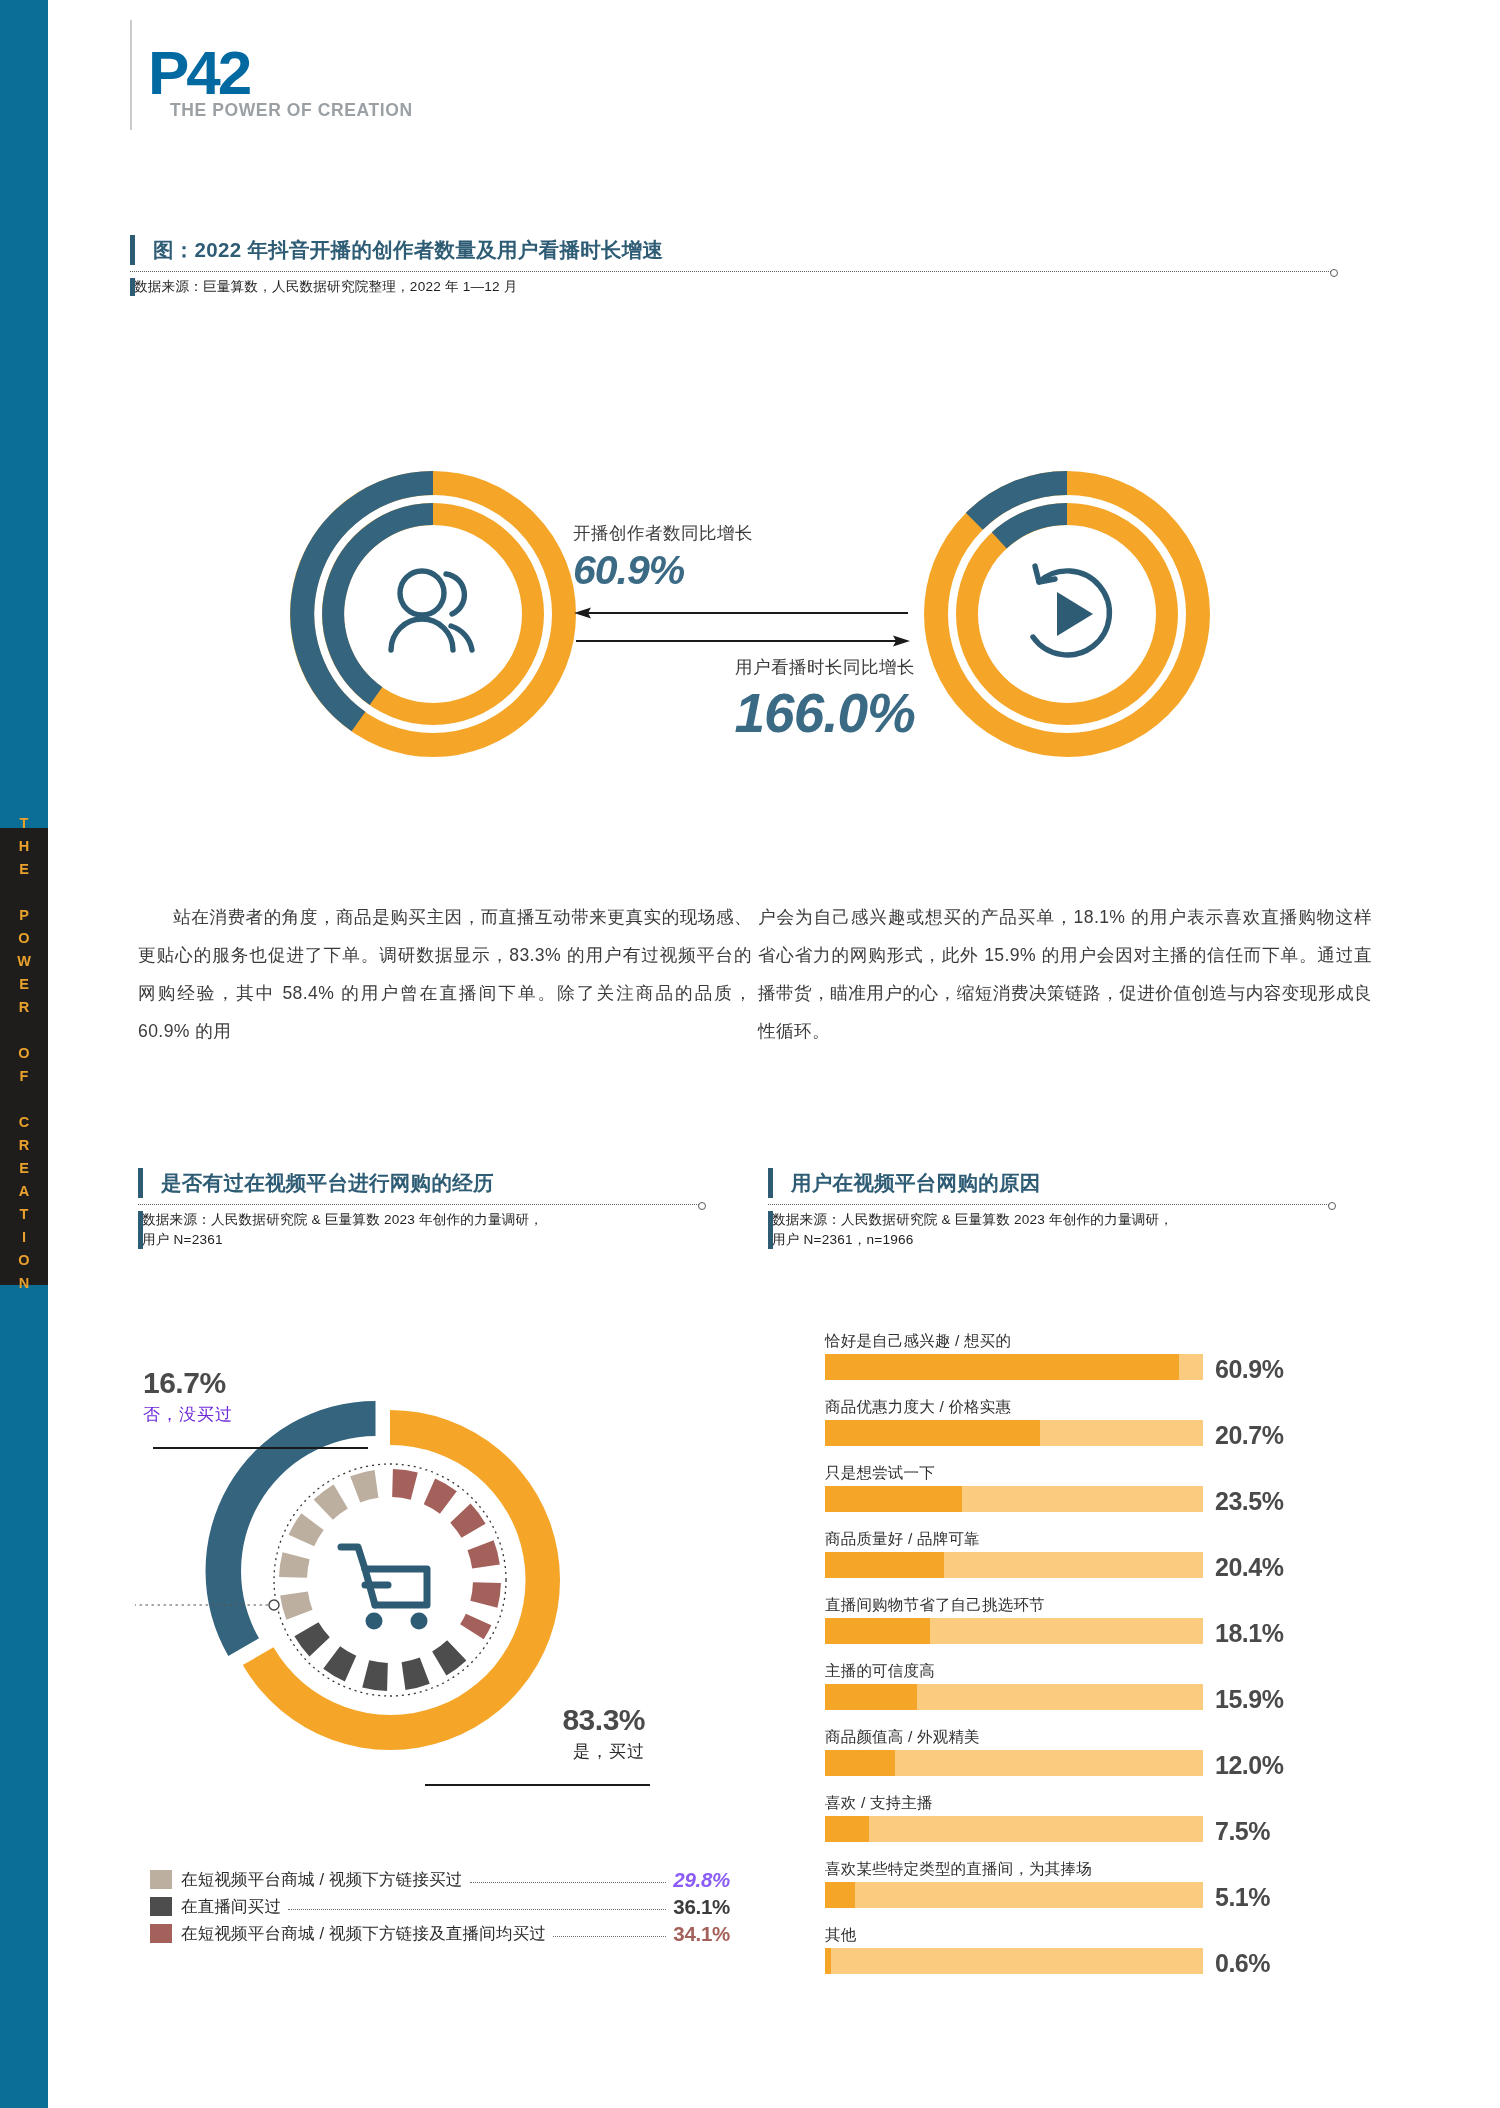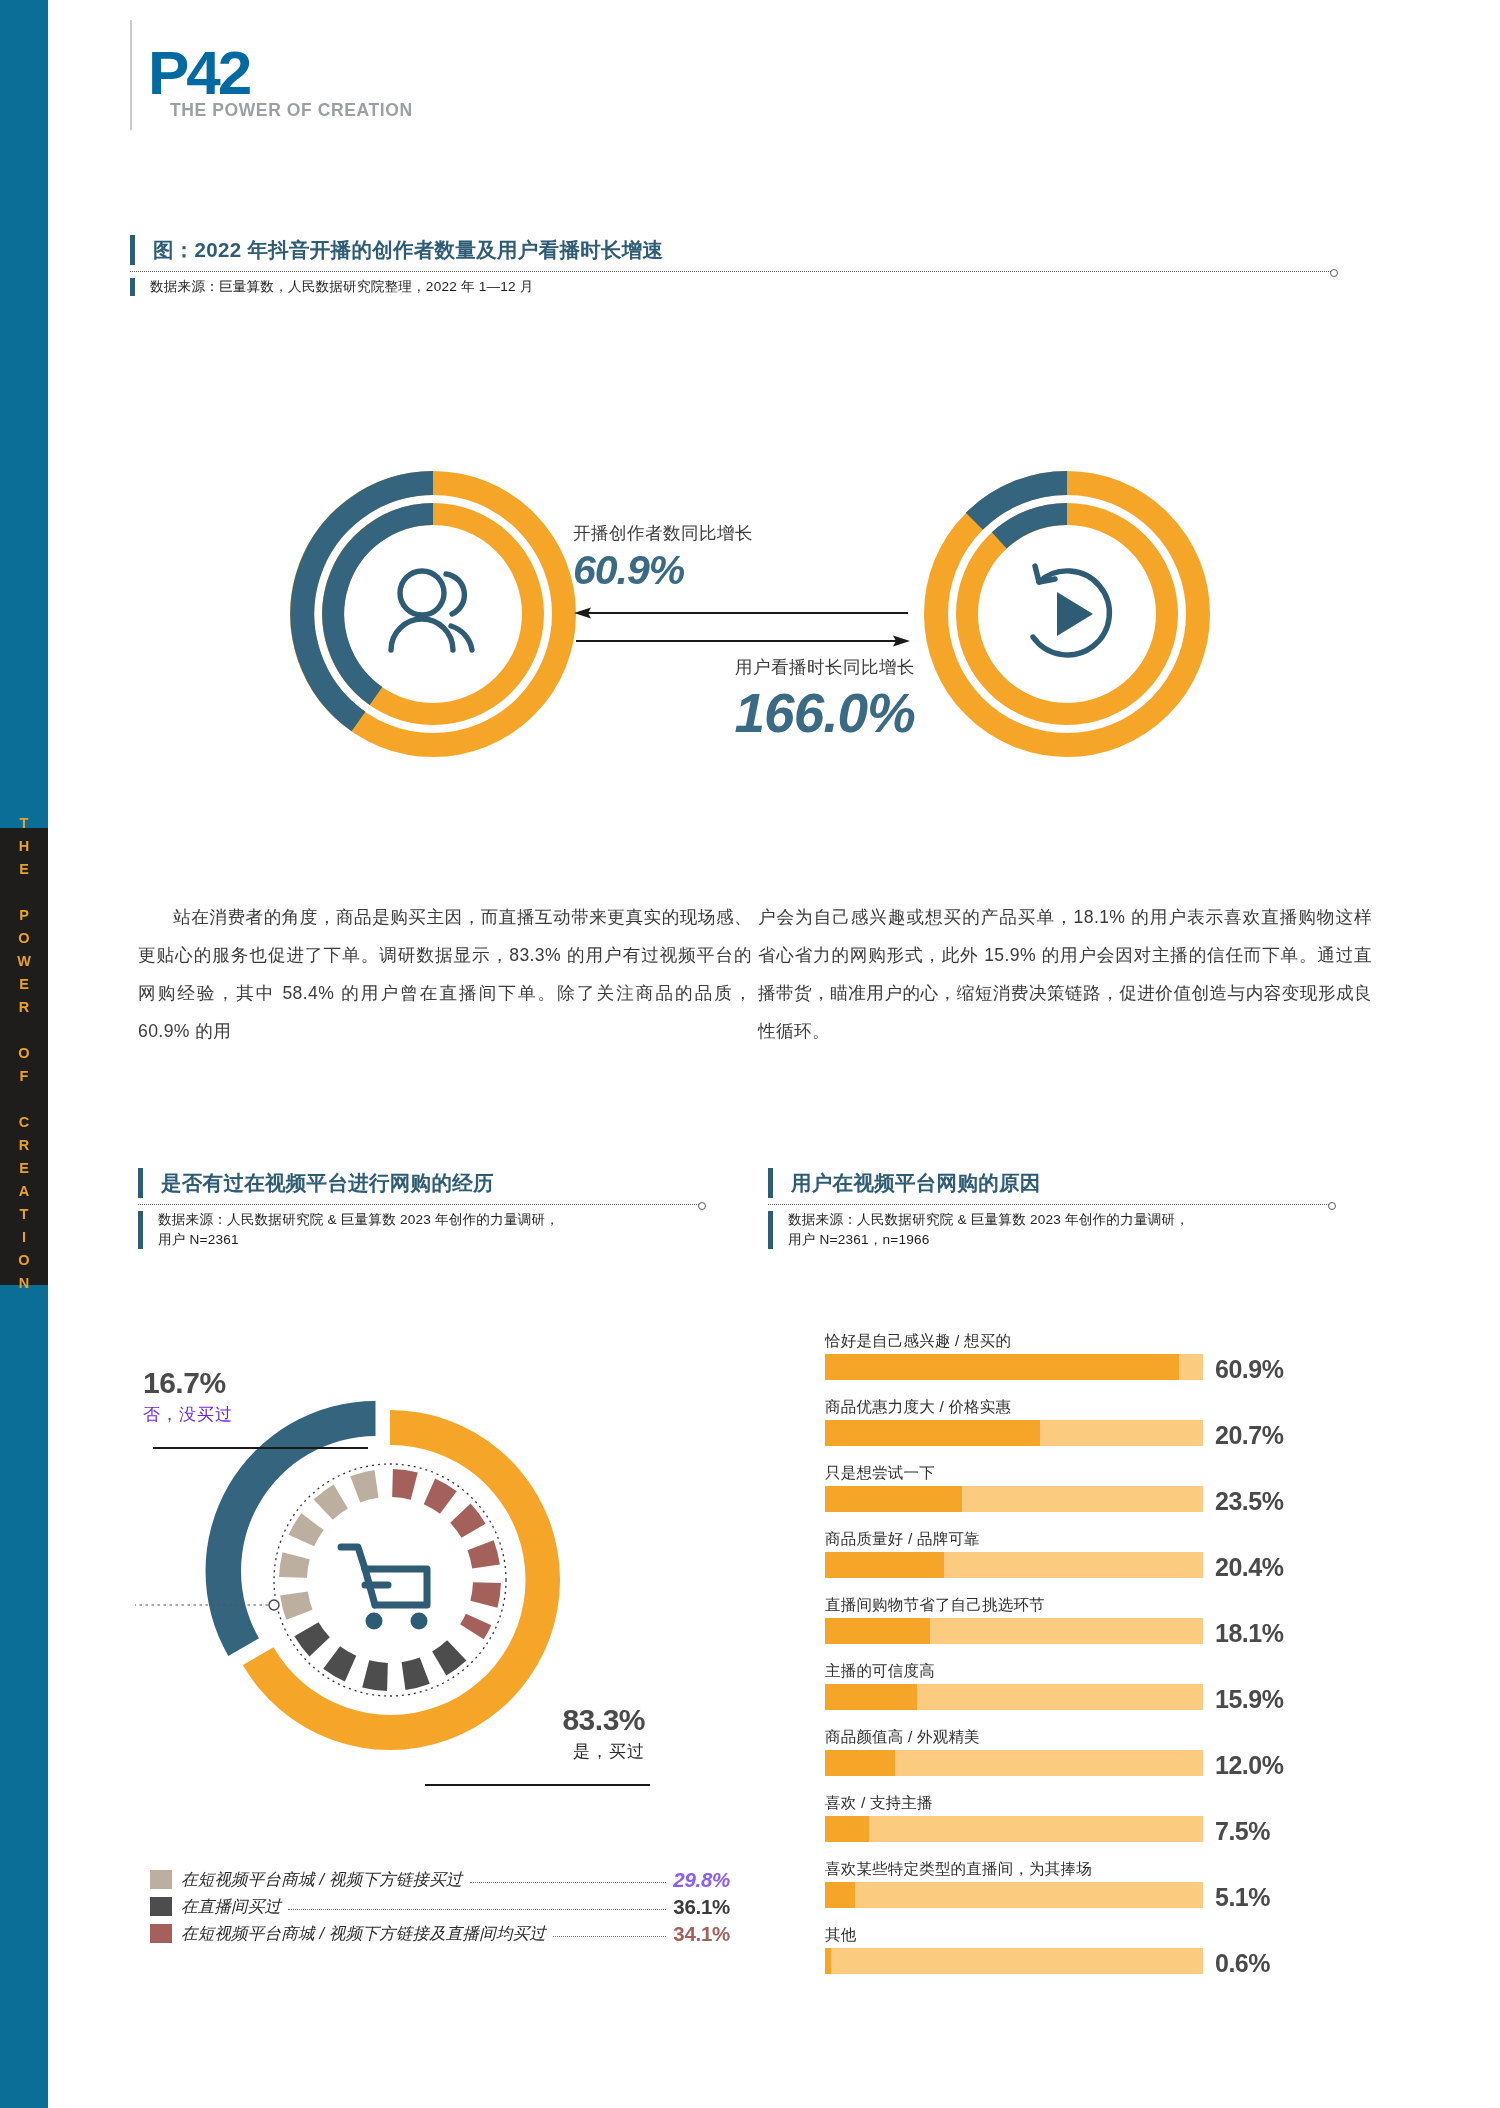--- a/index.html
+++ b/index.html
@@ -50,21 +50,21 @@
   }
   .sec .dotrule {
     position: relative; margin-top: 6px; margin-bottom: 5px;
     border-top: 1.4px dotted #5a5a5a; height: 0;
   }
   .sec .dotrule::after {
     content: ""; position: absolute; right: -3px; top: -3.2px;
     width: 6px; height: 6px; border: 1.3px solid #5a5a5a; border-radius: 50%;
     background: #fff;
   }
-  .sec .srcwrap { position: relative; padding-left: 20px; }
+  .sec .srcwrap { position: relative; padding-left: 4px; }
   .sec .srcbar { position: absolute; left: 0; top: 1px; bottom: 1px; width: 5px; background: #2e5c75; }
   .sec .src { font-size: 13.6px; color: #1f1f1f; line-height: 20px; letter-spacing: 0.2px; }
 
   
   .para {
     position: absolute; font-size: 17.6px; color: #3b3b3b;
     line-height: 38px; text-align: justify; text-justify: inter-ideograph;
     letter-spacing: 0.4px;
   }
 
@@ -79,21 +79,21 @@
   .bar-fill { position: absolute; left: 0; top: 0; height: 100%; background: #f5a628; }
   .bar-val {
     position: absolute; left: 390px; bottom: -4px;
     font-size: 25px; font-weight: 800; color: #4a4a4a; letter-spacing: -0.5px;
   }
 
   
   .legend { position: absolute; font-size: 0; }
   .legend-row { display: flex; align-items: center; height: 27px; }
   .legend-sw { width: 22px; height: 19px; flex: 0 0 22px; }
-  .legend-txt { font-size: 16.5px; color: #2b2b2b; margin-left: 9px; white-space: nowrap; letter-spacing: 0.2px; font-style: italic; }
+  .legend-txt { font-size: 16.5px; color: #2b2b2b; margin-left: 9px; white-space: nowrap; letter-spacing: 0.2px; }
   .legend-dots { flex: 1 1 auto; border-top: 1.5px dotted #6b6b6b; margin: 0 7px; position: relative; top: 3px; min-width: 12px; }
   .legend-val { font-size: 20.5px; font-weight: 800; letter-spacing: -0.3px; white-space: nowrap; }
 
   .cap-pct { font-weight: 800; letter-spacing: -0.5px; }
   .cap-sub { font-size: 17px; letter-spacing: 1px; }
 
   svg { display: block; }
 </style>
 </head>
 <body>

